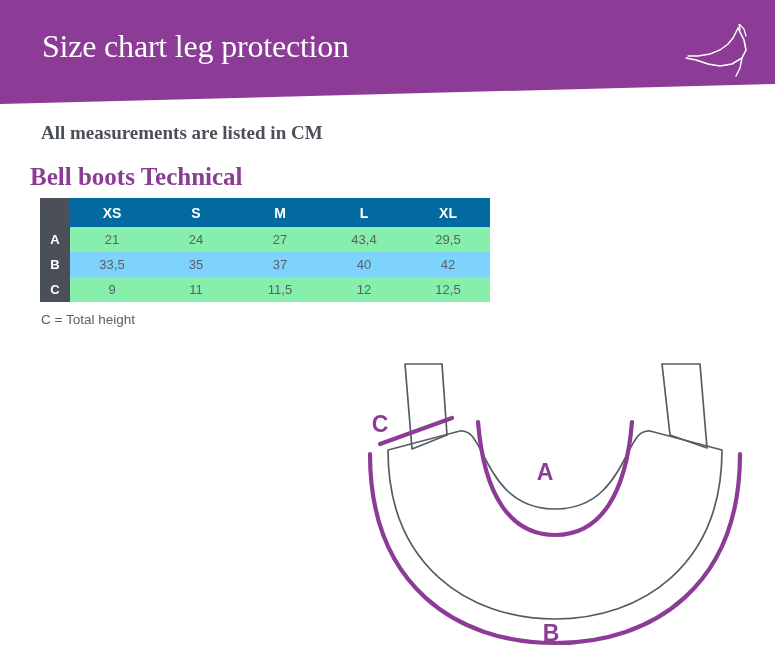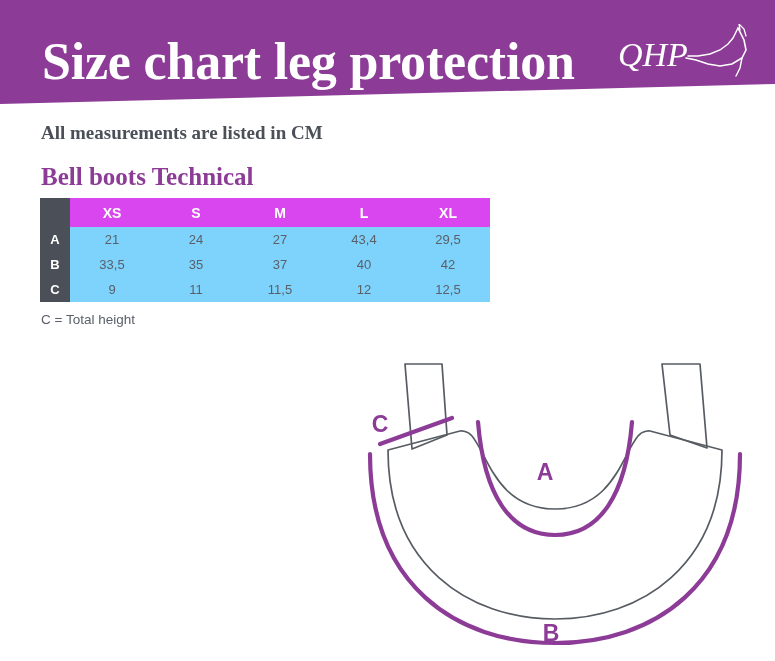--- a/index.html
+++ b/index.html
@@ -22,24 +22,24 @@
     position: absolute;
     left: 0; top: 0;
     width: 775px;
     height: 105px;
     background: #8C3C96;
     clip-path: polygon(0 0, 775px 0, 775px 84px, 0 104px);
   }
   .banner-title {
     position: absolute;
     left: 42px;
-    top: 36px;
-    font-family: "Liberation Serif", serif;
-    font-weight: bold;
-    font-size: 52px;
+    top: 20px;
+    font-family: "Liberation Serif", serif;
+    font-weight: normal;
+    font-size: 32px;
     line-height: 52px;
     color: #ffffff;
     letter-spacing: -0.2px;
     white-space: nowrap;
   }
   .logo {
     position: absolute;
     left: 618px;
     top: 26px;
     width: 145px;
@@ -70,21 +70,21 @@
     top: 121px;
     font-family: "Liberation Serif", serif;
     font-weight: bold;
     font-size: 19px;
     line-height: 24px;
     color: #4b5058;
     white-space: nowrap;
   }
   .section-title {
     position: absolute;
-    left: 41px;
+    left: 30px;
     top: 162px;
     font-family: "Liberation Serif", serif;
     font-weight: bold;
     font-size: 25px;
     line-height: 30px;
     color: #8C3C96;
     white-space: nowrap;
   }
 
   
@@ -101,39 +101,39 @@
     padding: 0;
     margin: 0;
     height: 25px;
     text-align: center;
     vertical-align: middle;
     font-size: 13px;
     font-weight: normal;
     color: #5a6069;
   }
   .size-table thead th {
-    background: #d946ef;
+    background: #0369a1;
     color: #ffffff;
     font-weight: bold;
     font-size: 14px;
     height: 29px;
   }
   .size-table thead th.corner {
     width: 30px;
     background: #4b5058;
   }
   .size-table tbody th.rowlabel {
     background: #4b5058;
     color: #ffffff;
     font-weight: bold;
     font-size: 13px;
     width: 30px;
     text-align: center;
   }
-  .size-table tbody tr.odd td { background: #7dd3fc; }
+  .size-table tbody tr.odd td { background: #86efac; }
   .size-table tbody tr.even td { background: #7dd3fc; }
 
   
   .legend {
     position: absolute;
     left: 41px;
     top: 308px;
     font-size: 13.5px;
     line-height: 24px;
     color: #5a6069;
@@ -157,21 +157,20 @@
   }
 </style>
 </head>
 <body>
 
 <div class="banner"></div>
 
 <div class="banner-title">Size chart leg protection</div>
 
 <div class="logo">
-  <div class="logo-text">QHP</div>
   <svg class="logo-horse" width="78" height="58" viewBox="0 0 78 58">
     <path d="M54 4 L60 16 L62 26 L58 34 L48 40 L36 42 L24 40 L12 36 L2 34" fill="none" stroke="#ffffff" stroke-width="1.6" stroke-linecap="round"></path>
     <path d="M54 4 L49 14 L44 20 L36 26 L26 30 L14 32 L4 32" fill="none" stroke="#ffffff" stroke-width="1.4" stroke-linecap="round"></path>
     <path d="M58 34 L56 44 L52 52" fill="none" stroke="#ffffff" stroke-width="1.4" stroke-linecap="round"></path>
     <path d="M56 6 L55 0 L60 5 L62 12" fill="none" stroke="#ffffff" stroke-width="1.3" stroke-linecap="round"></path>
   </svg>
 </div>
 
 <div class="subtitle">All measurements are listed in CM</div>
 

